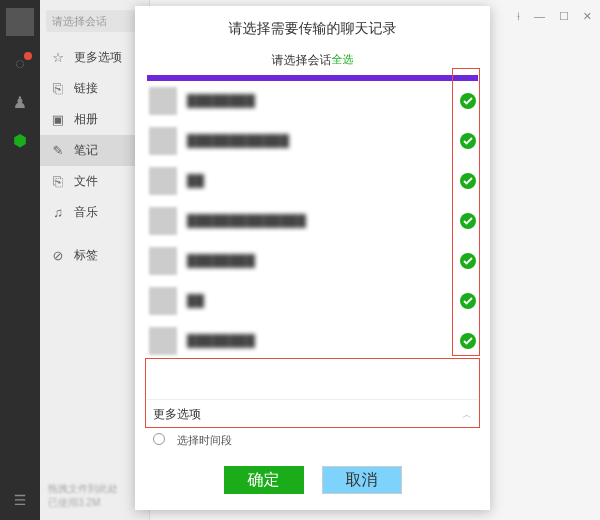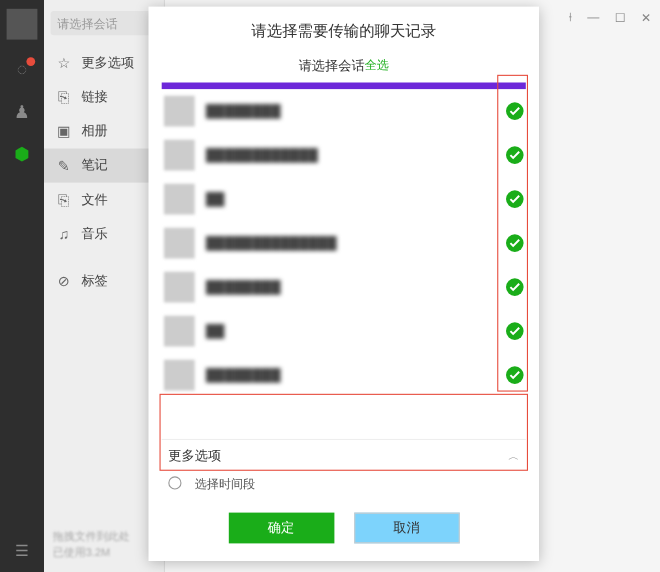--- a/index.html
+++ b/index.html
@@ -41,21 +41,21 @@
   .highlight-checks { position:absolute; right:10px; top:62px; width:28px; height:288px; border:1.5px solid #e74c3c; pointer-events:none; }
   .highlight-more { position:absolute; left:10px; right:10px; top:352px; height:70px; border:1.5px solid #e74c3c; pointer-events:none; }
 
   .more { margin: 4px 12px 0; }
   .more-head { display:flex; justify-content:space-between; align-items:center; font-size:12px; color:#333; padding:6px 6px; border-top:1px solid #eee; }
   .more-head .chev { color:#999; font-size:10px; }
   .radio-row { display:flex; gap:12px; font-size:11px; color:#555; padding:4px 6px; }
   .radio { width:12px; height:12px; border:1px solid #999; border-radius:50%; }
 
   .modal-actions { display:flex; justify-content:center; gap:18px; padding:14px 0 16px; }
-  .btn { width:96px; height:28px; font-size:12px; display:flex; align-items:center; justify-content:center; cursor:pointer; }
+  .btn { width:80px; height:28px; font-size:16px; display:flex; align-items:center; justify-content:center; cursor:pointer; }
   .btn.primary { background:#1aad19; color:#fff; }
   .btn.secondary { background:#7dd3fc; color:#333; border:1px solid #ccc; }
 </style>
 </head>
 <body>
 
 <div class="rail">
   <div class="avatar"></div>
   <div class="ic">◌<span class="dot"></span></div>
   <div class="ic">♟</div>

